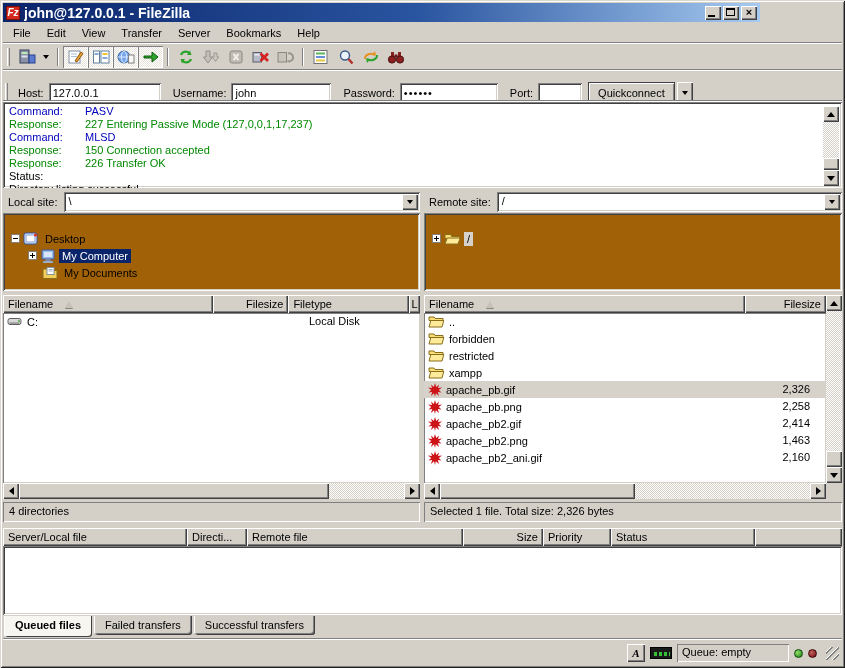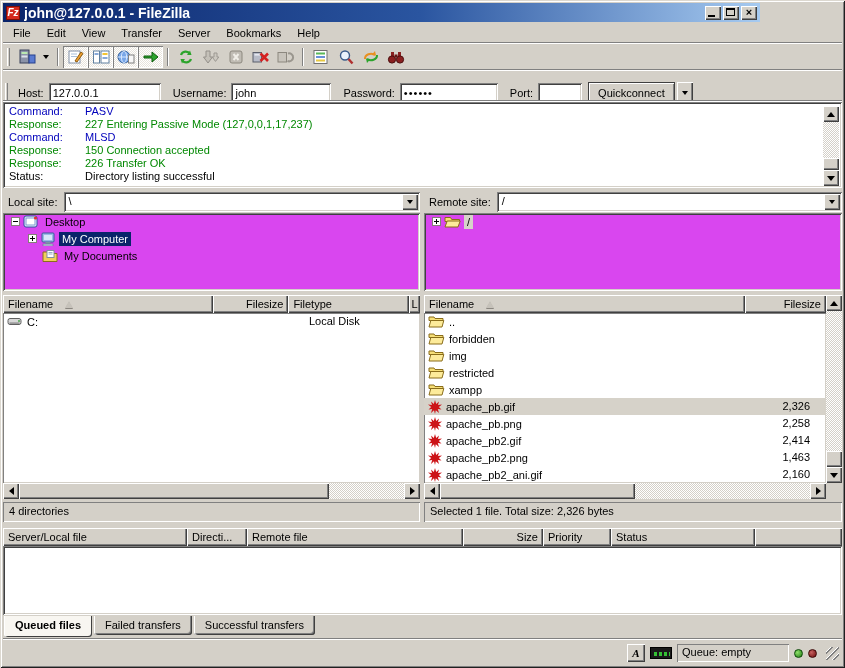--- a/index.html
+++ b/index.html
@@ -59,40 +59,40 @@
     background:#d4d0c8; box-shadow: inset 1px 1px 0 #ffffff, inset -1px -1px 0 #404040, inset -2px -2px 0 #808080; }
 
   
   .log { position:absolute; left:3px; top:102px; width:839px; height:86px; background:#fff; overflow:hidden;
     box-shadow: inset 1px 1px 0 #808080, inset -1px -1px 0 #ffffff, inset 2px 2px 0 #404040, inset -2px -2px 0 #d4d0c8;
     padding:3px 0 0 6px; }
   .log-line { display:flex; line-height:13px; }
   .log-label { width:76px; flex:none; }
   .c-command { color:#0000bb; }
   .c-response { color:#008800; }
-  .c-status { color:#000; }
+  .c-status { color:#000;flex-direction:column; }
 
   
   .sb-btn { position:absolute; width:16px; height:16px; background:#d4d0c8; display:flex; align-items:center; justify-content:center;
     box-shadow: inset 1px 1px 0 #ffffff, inset -1px -1px 0 #404040, inset -2px -2px 0 #808080; }
   .sb-thumb { position:absolute; background:#d4d0c8;
     box-shadow: inset 1px 1px 0 #ffffff, inset -1px -1px 0 #404040, inset -2px -2px 0 #808080; }
   .a-up    { width:0;height:0;border-left:4px solid transparent;border-right:4px solid transparent;border-bottom:5px solid #000; }
   .a-down  { width:0;height:0;border-left:4px solid transparent;border-right:4px solid transparent;border-top:5px solid #000; }
   .a-left  { width:0;height:0;border-top:4px solid transparent;border-bottom:4px solid transparent;border-right:5px solid #000; }
   .a-right { width:0;height:0;border-top:4px solid transparent;border-bottom:4px solid transparent;border-left:5px solid #000; }
 
   
   .site-row { position:absolute; height:20px; display:flex; align-items:center; }
   .combo { height:20px; background:#fff; position:relative; flex:1; padding:3px 20px 0 5px;
     box-shadow: inset 1px 1px 0 #808080, inset -1px -1px 0 #ffffff, inset 2px 2px 0 #404040, inset -2px -2px 0 #d4d0c8; }
   .combo-arrow { position:absolute; right:2px; top:2px; width:16px; height:16px; display:flex; align-items:center; justify-content:center;
     background:#d4d0c8; box-shadow: inset 1px 1px 0 #ffffff, inset -1px -1px 0 #404040, inset -2px -2px 0 #808080; }
-  .tree { position:absolute; background:#d946ef;
-    box-shadow: inset 1px 1px 0 #808080, inset -1px -1px 0 #ffffff, inset 2px 2px 0 #404040, inset -2px -2px 0 #d4d0c8; padding-top:0; }
+  .tree { position:absolute; background:#a16207;
+    box-shadow: inset 1px 1px 0 #808080, inset -1px -1px 0 #ffffff, inset 2px 2px 0 #404040, inset -2px -2px 0 #d4d0c8; padding-top:17px; }
   .trow { height:17px; display:flex; align-items:center; }
   .exp { width:9px; height:9px; flex:none; background:#fff; border:1px solid #848078; position:relative; }
   .exp::before { content:""; position:absolute; left:1px; top:3px; width:5px; height:1px; background:#000; }
   .exp.plus::after { content:""; position:absolute; left:3px; top:1px; width:1px; height:5px; background:#000; }
   .tlabel { padding:1px 3px; white-space:nowrap; }
   .tlabel.sel { background:#0a246a; color:#fff; }
   .tlabel.sel-inactive { background:#d6d2c9; }
   .ticon { margin:0 3px; flex:none; }
 
   
@@ -462,27 +462,20 @@
           <path d="M1 2 h5 l1 1.5 H15 v2 H1 z" fill="#f7df76" stroke="#8a6d1a"></path>
           <path d="M1 12 L2.8 5.5 h13 l-1.8 6.5 z" fill="#fdeb9a" stroke="#8a6d1a"></path>
         </svg>
       <span>forbidden</span>
     </div>
     <div class="lrow">
       <svg class="licon" width="17" height="13">
           <path d="M1 2 h5 l1 1.5 H15 v2 H1 z" fill="#f7df76" stroke="#8a6d1a"></path>
           <path d="M1 12 L2.8 5.5 h13 l-1.8 6.5 z" fill="#fdeb9a" stroke="#8a6d1a"></path>
         </svg>
-      <span>img</span>
-    </div>
-    <div class="lrow">
-      <svg class="licon" width="17" height="13">
-          <path d="M1 2 h5 l1 1.5 H15 v2 H1 z" fill="#f7df76" stroke="#8a6d1a"></path>
-          <path d="M1 12 L2.8 5.5 h13 l-1.8 6.5 z" fill="#fdeb9a" stroke="#8a6d1a"></path>
-        </svg>
       <span>restricted</span>
     </div>
     <div class="lrow">
       <svg class="licon" width="17" height="13">
           <path d="M1 2 h5 l1 1.5 H15 v2 H1 z" fill="#f7df76" stroke="#8a6d1a"></path>
           <path d="M1 12 L2.8 5.5 h13 l-1.8 6.5 z" fill="#fdeb9a" stroke="#8a6d1a"></path>
         </svg>
       <span>xampp</span>
     </div>
     <div class="lrow sel-inactive">

